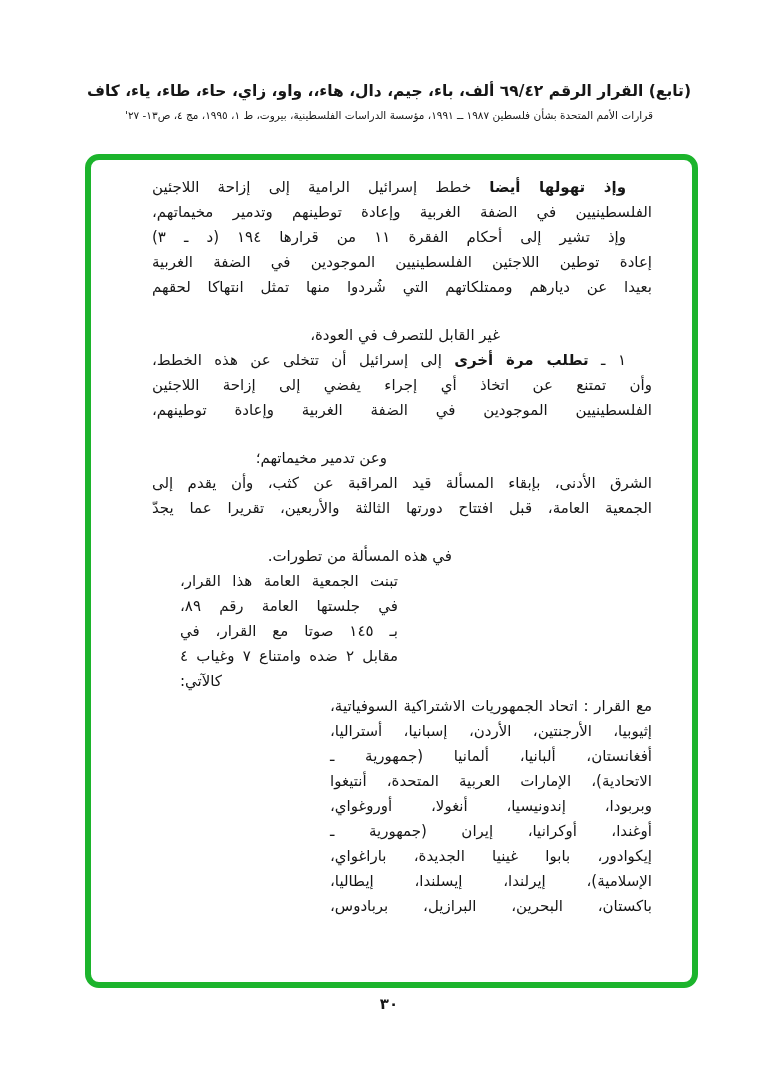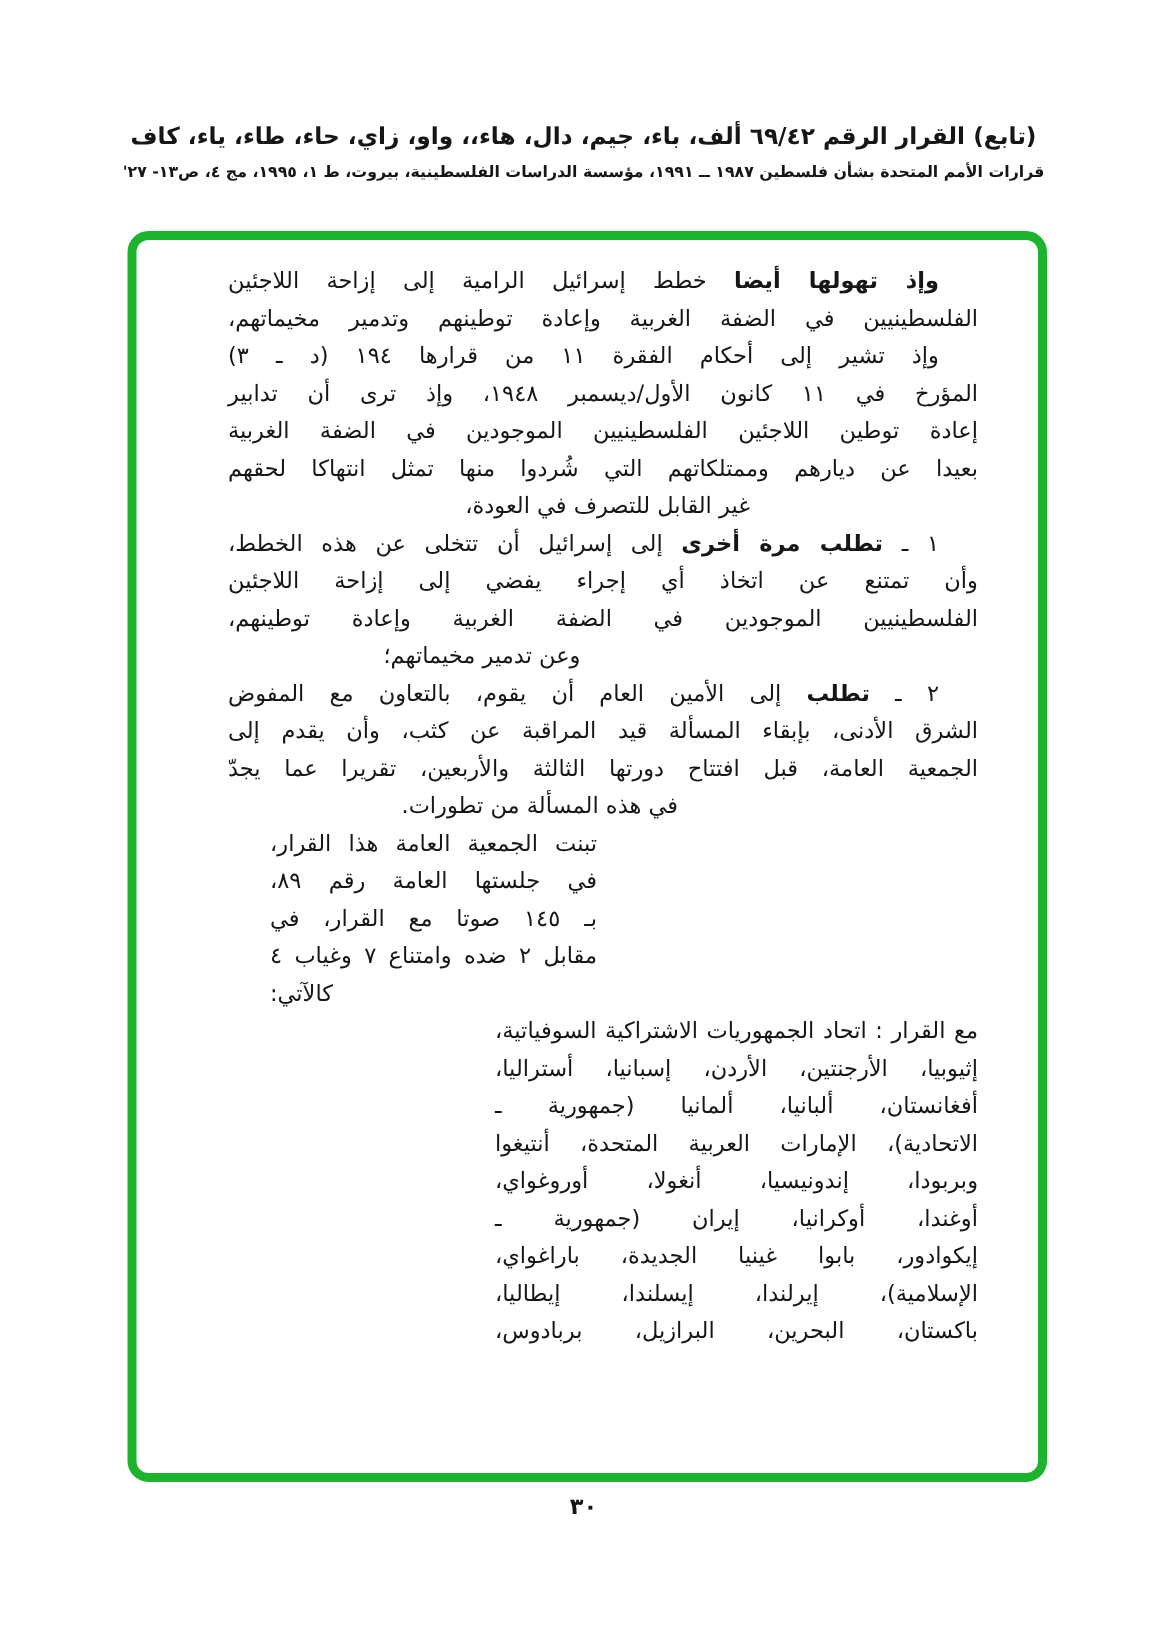--- a/index.html
+++ b/index.html
@@ -2,31 +2,31 @@
 <html lang="ar"><head>
 <meta charset="utf-8">
 <style>
   html,body{margin:0;padding:0;}
   body{
     width:778px;height:1092px;position:relative;background:#ffffff;
     font-family:"DejaVu Sans",sans-serif;color:#161616;overflow:hidden;
   }
   .header{position:absolute;top:82px;left:20px;right:20px;text-align:center;direction:rtl;}
   .title{font-size:15.5px;font-weight:bold;white-space:nowrap;letter-spacing:.2px;}
-  .source{font-size:10.5px;font-weight:bold;margin-top:9px;white-space:nowrap;}
+  .source{font-size:10.5px;font-weight:normal;margin-top:9px;white-space:nowrap;}
   .frame{
     position:absolute;left:85px;top:154px;width:613px;height:834px;
     box-sizing:border-box;border:6px solid #1cb42c;border-radius:14px;background:#fff;
   }
   .textcol{
     position:absolute;top:175px;right:126px;width:500px;
     direction:rtl;font-size:15px;line-height:25px;text-align:justify;
   }
   .line{text-align:justify;text-align-last:justify;text-justify:inter-word;}
-  .line.a-pos{text-align:center;text-align-last:right;}
+  .line.a-pos{text-align:center;text-align-last:right;margin-top:23px;}
   .line.a-left{text-align:left;text-align-last:left;}
   .line.indent{padding-right:26px;}
   .bold{font-weight:bold;margin-top:37px;}
   .voteblock{width:218px;margin-right:254px;}
   .countries{width:322px;}
   .pageno{
     position:absolute;top:995px;left:0;width:778px;text-align:center;
     font-size:15px;font-weight:bold;direction:rtl;
   }
 </style>
@@ -38,29 +38,27 @@
   <div class="source">قرارات الأمم المتحدة بشأن فلسطين ١٩٨٧ ــ ١٩٩١، مؤسسة الدراسات الفلسطينية، بيروت، ط ١، ١٩٩٥، مج ٤، ص١٣- ٢٧'</div>
 </div>
 
 <div class="frame" style="border-color: rgb(28, 180, 44);"></div>
 
 <div class="textcol">
   <div id="body-lines">
       <div class="line indent"><span class="bold">وإذ تهولها أيضا</span><span> خطط إسرائيل الرامية إلى إزاحة اللاجئين</span></div>
       <div class="line"><span>الفلسطينيين في الضفة الغربية وإعادة توطينهم وتدمير مخيماتهم،</span></div>
       <div class="line indent"><span>وإذ تشير إلى أحكام الفقرة ١١ من قرارها ١٩٤ (د ـ ٣)</span></div>
-      <div class="line"><span>المؤرخ في ١١ كانون الأول/ديسمبر ١٩٤٨، وإذ ترى أن تدابير</span></div>
       <div class="line"><span>إعادة توطين اللاجئين الفلسطينيين الموجودين في الضفة الغربية</span></div>
       <div class="line"><span>بعيدا عن ديارهم وممتلكاتهم التي شُردوا منها تمثل انتهاكا لحقهم</span></div>
       <div class="line a-pos" style="padding-right: 152px;"><span>غير القابل للتصرف في العودة،</span></div>
       <div class="line indent"><span>١ ـ </span><span class="bold">تطلب مرة أخرى</span><span> إلى إسرائيل أن تتخلى عن هذه الخطط،</span></div>
       <div class="line"><span>وأن تمتنع عن اتخاذ أي إجراء يفضي إلى إزاحة اللاجئين</span></div>
       <div class="line"><span>الفلسطينيين الموجودين في الضفة الغربية وإعادة توطينهم،</span></div>
       <div class="line a-pos" style="padding-right: 265px;"><span>وعن تدمير مخيماتهم؛</span></div>
-      <div class="line indent"><span>٢ ـ </span><span class="bold">تطلب</span><span> إلى الأمين العام أن يقوم، بالتعاون مع المفوض</span></div>
       <div class="line"><span>الشرق الأدنى، بإبقاء المسألة قيد المراقبة عن كثب، وأن يقدم إلى</span></div>
       <div class="line"><span>الجمعية العامة، قبل افتتاح دورتها الثالثة والأربعين، تقريرا عما يجدّ</span></div>
       <div class="line a-pos" style="padding-right: 200px;"><span>في هذه المسألة من تطورات.</span></div>
     </div>
   <div class="voteblock" id="vote-lines">
       <div class="line"><span>تبنت الجمعية العامة هذا القرار،</span></div>
       <div class="line"><span>في جلستها العامة رقم ٨٩،</span></div>
       <div class="line"><span>بـ ١٤٥ صوتا مع القرار، في</span></div>
       <div class="line"><span>مقابل ٢ ضده وامتناع ٧ وغياب ٤</span></div>
       <div class="line a-left"><span>كالآتي:</span></div>

